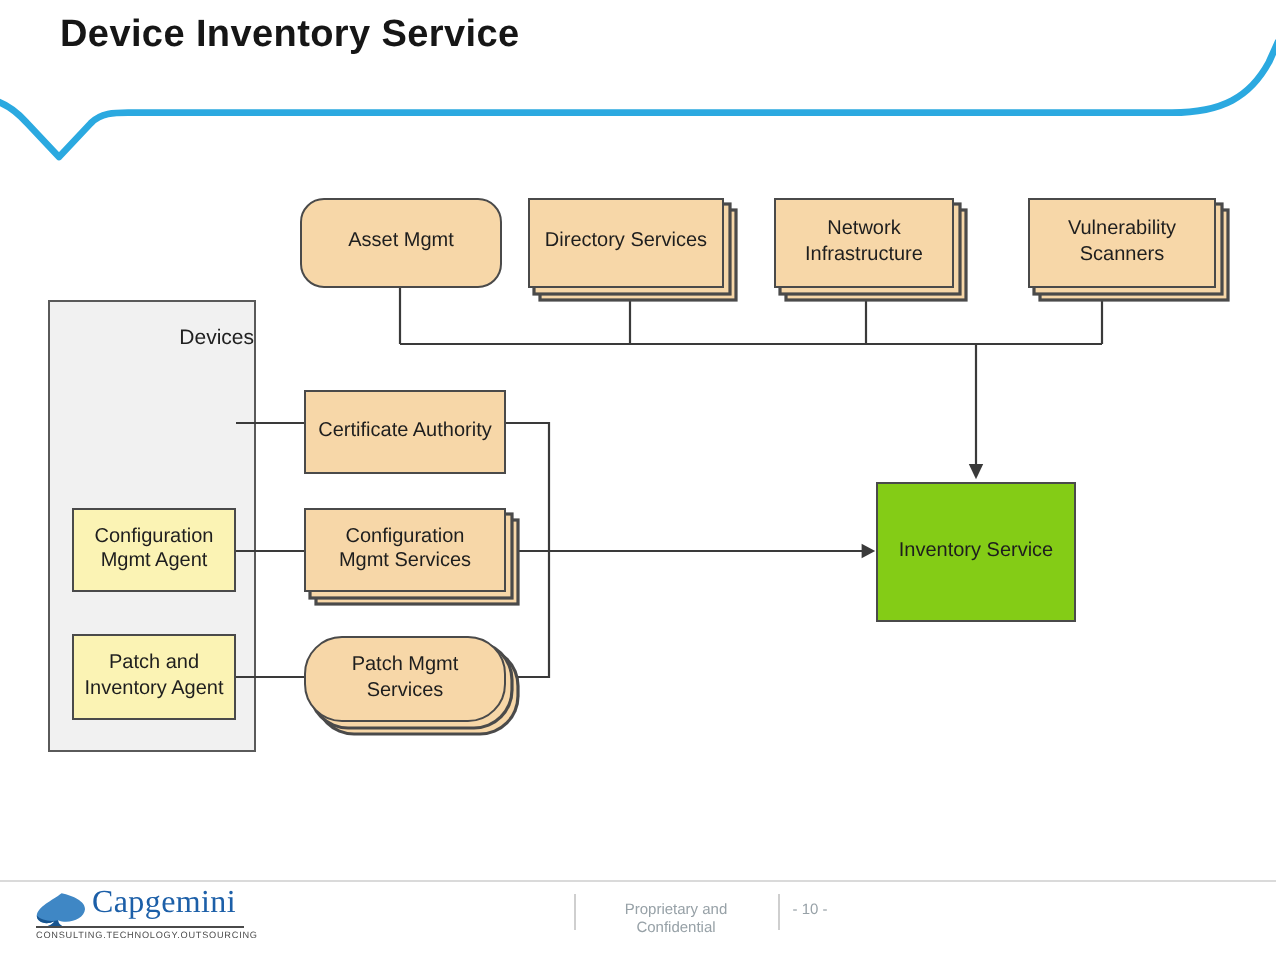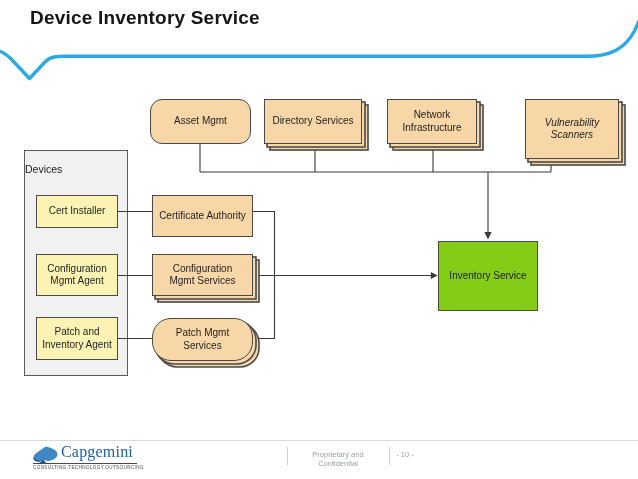--- a/index.html
+++ b/index.html
@@ -6,33 +6,33 @@
   .slide{position:relative;width:638px;height:479px;background:#ffffff;overflow:hidden;
          font-family:"Liberation Sans",sans-serif;}
   .title{position:absolute;left:30px;top:7px;margin:0;font-size:19px;font-weight:600;
          color:#161616;letter-spacing:0.2px;}
   .swoosh{position:absolute;left:0;top:0;}
   
   .diagram{position:absolute;left:0;top:0;width:638px;height:479px;}
   .connectors{position:absolute;left:0;top:0;z-index:1;}
   .group{position:absolute;left:24px;top:150px;width:104px;height:226px;background:#F1F1F1;
          border:1.6px solid #5a5a5a;box-sizing:border-box;z-index:0;}
-  .group-label{position:absolute;left:0;top:12px;width:100%;text-align:left;
+  .group-label{position:absolute;left:0;top:12px;width:100%;text-align:right;
          font-size:10.5px;color:#212121;}
   .node{position:absolute;display:flex;align-items:center;justify-content:center;
         text-align:center;font-size:10px;line-height:1.25;color:#1e1e1e;
         border:1.6px solid #4a4a4a;box-sizing:border-box;white-space:pre-line;z-index:2;}
   .tan{background:#F7D7A8;}
   .yellow{background:#FBF3B4;}
   .blue{background:#84cc16;}
   .stacked{box-shadow:3px 3px 0 -0.8px #F7D7A8,3px 3px 0 0.8px #4a4a4a,
                       6px 6px 0 -0.8px #F7D7A8,6px 6px 0 0.8px #4a4a4a;}
   
   .footer-rule{position:absolute;left:0;top:440px;width:638px;height:1px;background:#dadada;}
-  .logo{position:absolute;left:32px;top:444px;width:110px;height:26px;}
+  .logo{position:absolute;left:17px;top:444px;width:110px;height:26px;}
   .logo-icon{position:absolute;left:0;top:2px;}
   .logo-word{position:absolute;left:29px;top:-1px;font-family:"Liberation Serif",serif;
              font-size:16px;color:#1C5FA8;letter-spacing:0.2px;}
   .logo-rule{position:absolute;left:1px;top:18.5px;width:104px;height:1px;background:#4a4a4a;}
   .logo-tagline{position:absolute;left:1px;top:20.5px;font-size:4.6px;letter-spacing:0.38px;
              color:#4c4c4c;white-space:nowrap;}
   .footer-text{position:absolute;top:450px;font-size:7.5px;color:#97a1a7;text-align:center;}
   .footer-div{position:absolute;top:447px;width:1px;height:18px;background:#cfcfcf;}
 </style>
 </head>
@@ -69,24 +69,23 @@
     </svg>
 
     <div class="group">
       <div class="group-label">Devices</div>
     </div>
 
     <div class="node tan" style="left:150px;top:99px;width:101px;height:45px;border-radius:12px;">Asset Mgmt</div>
     <div class="node tan stacked" style="left:264px;top:99px;width:98px;height:45px;">Directory Services</div>
     <div class="node tan stacked" style="left:387px;top:99px;width:90px;height:45px;text-align:center;">Network
 Infrastructure</div>
-    <div class="node tan stacked" style="left:525px;top:99px;width:94px;height:60px;font-style:italic;">Vulnerability
+    <div class="node tan stacked" style="left:514px;top:99px;width:94px;height:45px;">Vulnerability
 Scanners</div>
 
-    <div class="node yellow" style="left:36px;top:195px;width:82px;height:33px;">Cert Installer</div>
     <div class="node yellow" style="left:36px;top:254px;width:82px;height:42px;">Configuration
 Mgmt Agent</div>
     <div class="node tan" style="left:152px;top:195px;width:101px;height:42px;">Certificate Authority</div>
 
     <div class="node yellow" style="left:36px;top:317px;width:82px;height:43px;">Patch and
 Inventory Agent</div>
     <div class="node tan stacked" style="left:152px;top:254px;width:101px;height:42px;">Configuration
 Mgmt Services</div>
     <div class="node tan stacked" style="left:152px;top:318px;width:101px;height:43px;border-radius:19px;">Patch Mgmt
 Services</div>

